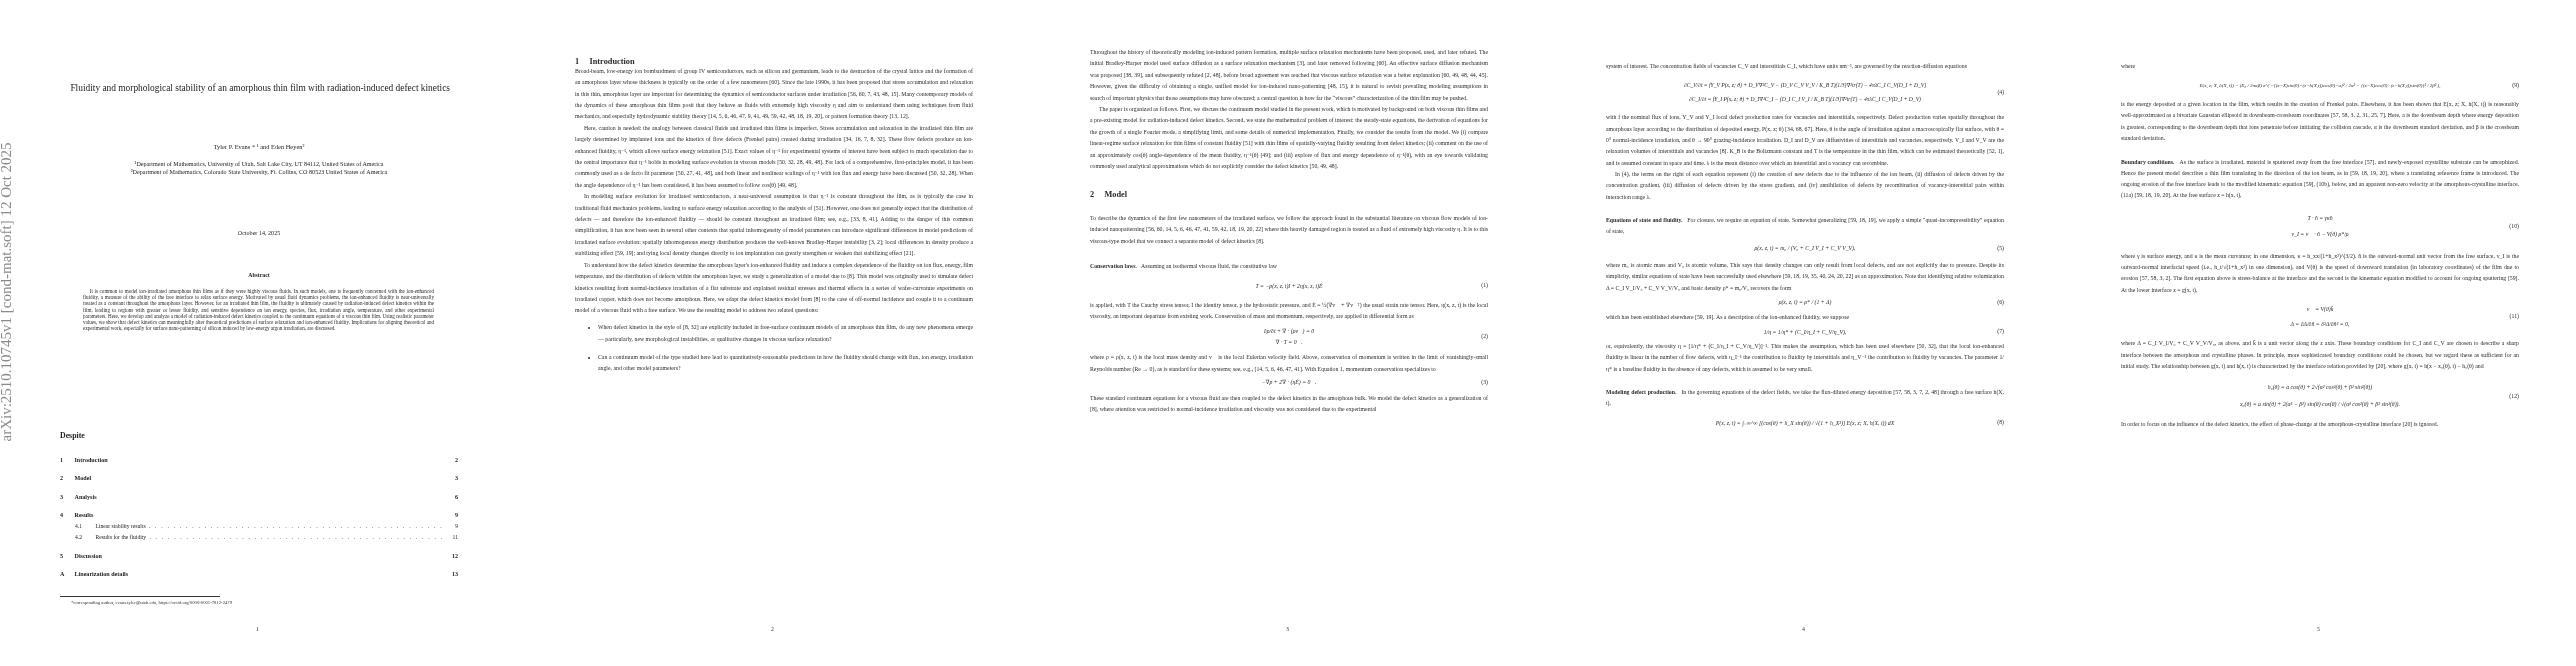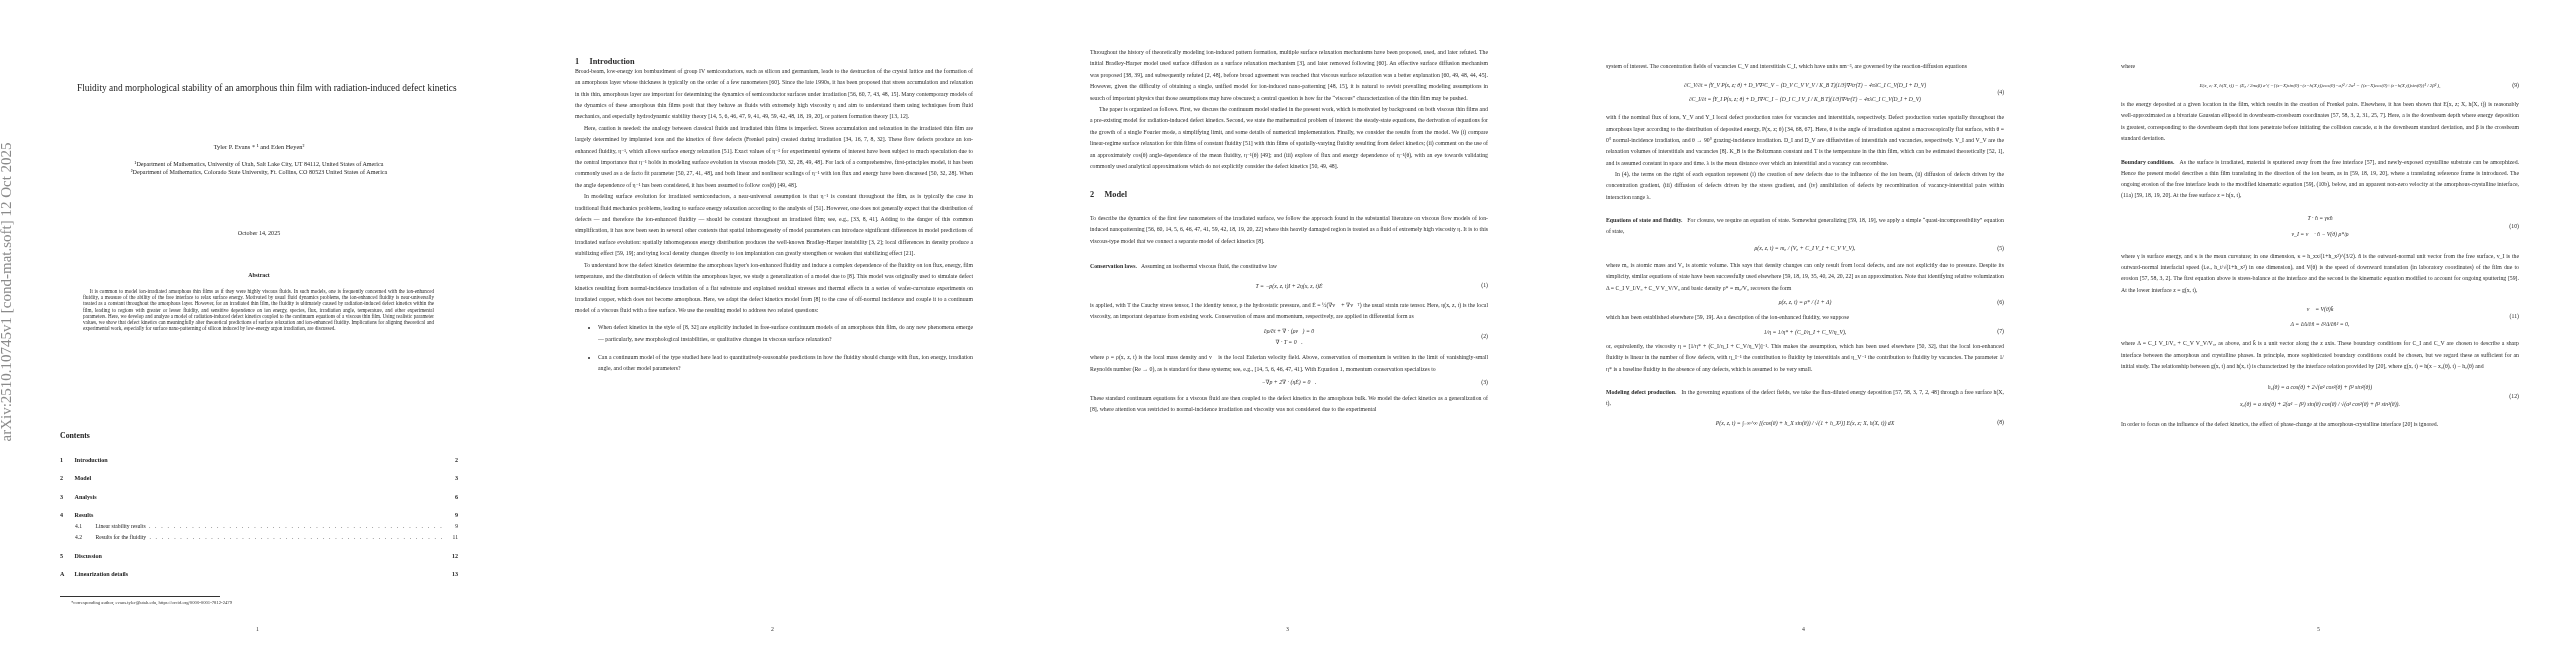--- a/index.html
+++ b/index.html
@@ -14,21 +14,21 @@
   .sec .num { display:inline-block; width:14.5px; }
   .runin { font-weight:bold; }
   .eq { position:relative; text-align:center; margin:3.3px 0; font-style:italic; white-space:nowrap; }
   .eq .tag { position:absolute; right:0; top:50%; transform:translateY(-50%); font-style:normal; }
   .eqline { display:block; }
   .pagenum { position:absolute; left:0; width:515px; text-align:center; font-size:5.8px;
              font-family:"Liberation Serif",serif; color:#333; }
   .stamp { position:absolute; left:-11px; top:322px; transform:rotate(-90deg); transform-origin:center;
            font-family:"Liberation Serif",serif; font-size:15px; color:#8a8a8a; white-space:nowrap;
            width:222px; margin-left:-94px; text-align:center; }
-  .title { position:absolute; left:77px; width:398px; top:83px; text-align:left;
+  .title { position:absolute; left:52px; width:398px; top:83px; text-align:right;
            font-size:9.4px; line-height:11.7px; font-family:"Liberation Serif",serif; }
   .authors { position:absolute; left:60px; width:398px; top:143px; text-align:center; font-size:6.4px; font-family:"Liberation Serif",serif; }
   .aff { position:absolute; left:60px; width:398px; top:161px; text-align:center; font-size:6.1px; line-height:7.5px; font-family:"Liberation Serif",serif; }
   .date { position:absolute; left:60px; width:398px; top:230px; text-align:center; font-size:6.1px; font-family:"Liberation Serif",serif; }
   .abs-title { position:absolute; left:60px; width:398px; top:272px; text-align:center; font-weight:bold; font-size:5.8px; font-family:"Liberation Serif",serif; }
   .abs { position:absolute; left:83px; width:351px; top:288px; font-size:5.1px; line-height:6.2px; text-align:justify; text-indent:6.7px; font-family:"Liberation Serif",serif; color:#2a2a2a; }
   .contents-h { position:absolute; left:60px; top:431px; font-size:7.8px; font-weight:bold; font-family:"Liberation Serif",serif; }
   .toc { position:absolute; left:60px; width:398px; top:457px; font-family:"Liberation Serif",serif; }
   .toc-row { display:flex; align-items:baseline; font-size:6.1px; font-weight:bold; height:6.7px; }
   .toc-row.sub { font-weight:normal; padding-left:15px; font-size:5.6px; }
@@ -49,21 +49,21 @@
   <div class="stamp">arXiv:2510.10745v1  [cond-mat.soft]  12 Oct 2025</div>
   <div class="title">Fluidity and morphological stability of an amorphous thin film with radiation-induced defect kinetics</div>
   <div class="authors">Tyler P. Evans * ¹ and Eden Heyen²</div>
   <div class="aff">
     <div>¹Department of Mathematics, University of Utah, Salt Lake City, UT 84112, United States of America</div>
     <div>²Department of Mathematics, Colorado State University, Ft. Collins, CO 80523 United States of America</div>
   </div>
   <div class="date">October 14, 2025</div>
   <div class="abs-title">Abstract</div>
   <div class="abs">It is common to model ion-irradiated amorphous thin films as if they were highly viscous fluids. In such models, one is frequently concerned with the ion-enhanced fluidity, a measure of the ability of the free interface to relax surface energy. Motivated by usual fluid dynamics problems, the ion-enhanced fluidity is near-universally treated as a constant throughout the amorphous layer. However, for an irradiated thin film, the fluidity is ultimately caused by radiation-induced defect kinetics within the film, leading to regions with greater or lesser fluidity, and sensitive dependence on ion energy, species, flux, irradiation angle, temperature, and other experimental parameters. Here, we develop and analyze a model of radiation-induced defect kinetics coupled to the continuum equations of a viscous thin film. Using realistic parameter values, we show that defect kinetics can meaningfully alter theoretical predictions of surface relaxation and ion-enhanced fluidity. Implications for aligning theoretical and experimental work, especially for surface nano-patterning of silicon induced by low-energy argon irradiation, are discussed.</div>
-  <div class="contents-h">Contents</div>
+  <div class="contents-h">Despite</div>
   <div class="toc">
     <div class="toc-row" style="margin-bottom:11.7px;">
       <span class="n">1</span>
       <span class="t">Introduction</span>
       <span class="dots"></span>
       <span class="pg">2</span>
     </div>
     <div class="toc-row" style="margin-bottom:11.7px;">
       <span class="n">2</span>
       <span class="t">Model</span>

